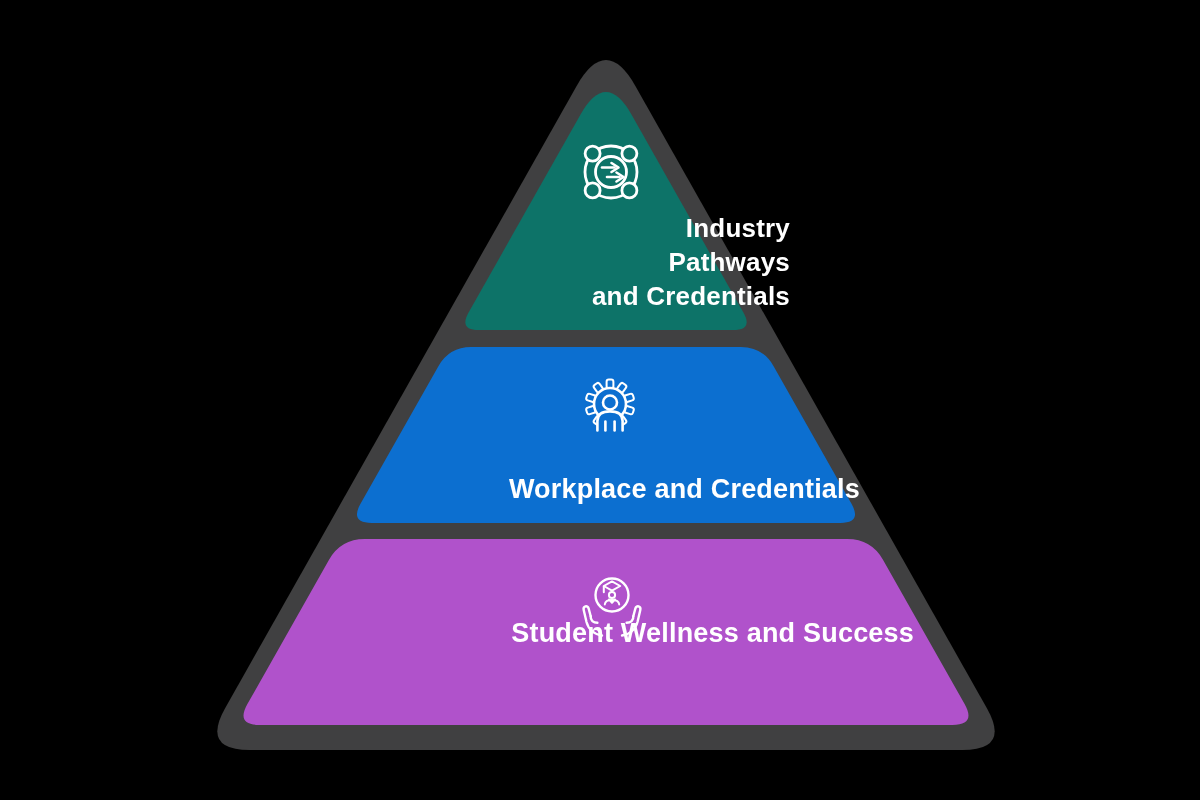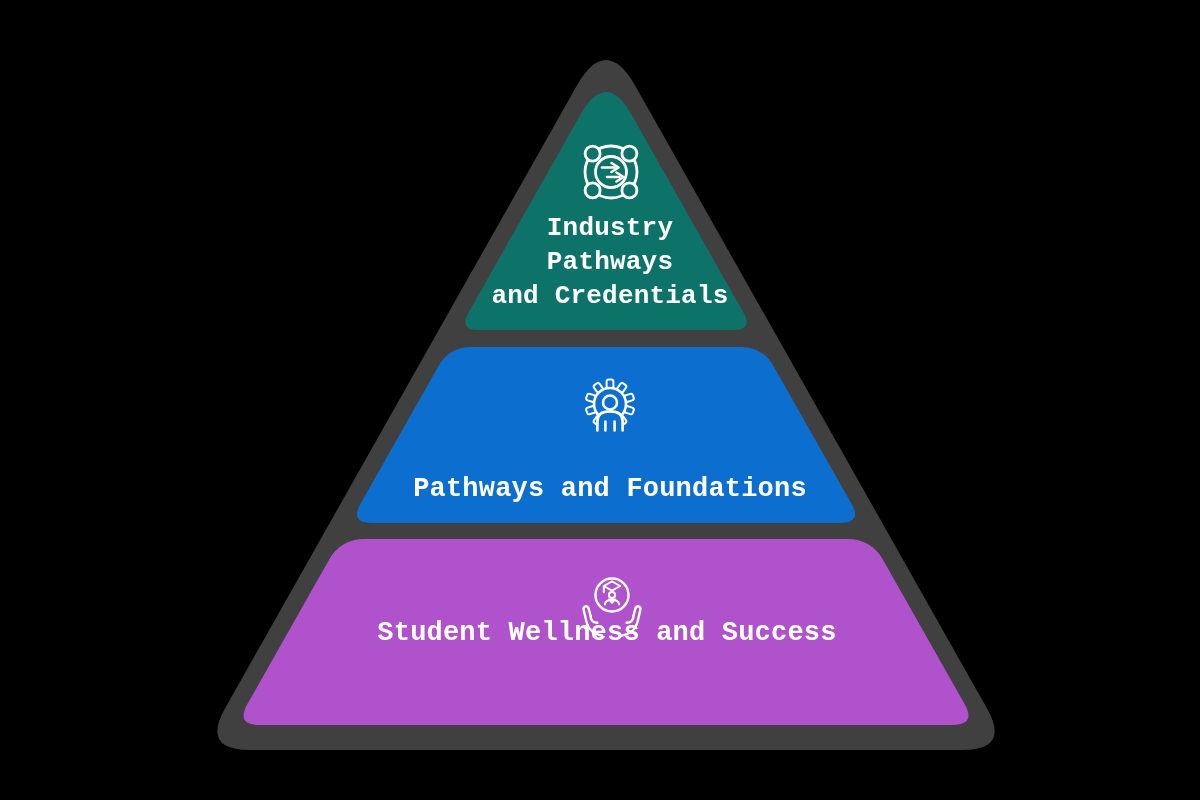--- a/index.html
+++ b/index.html
@@ -17,24 +17,23 @@
   }
   #pyramid-svg {
     position: absolute;
     left: 0;
     top: 0;
   }
   .tier-label {
     position: absolute;
     color: #FFFFFF;
     font-weight: bold;
-    text-align: center;
+    text-align: right;
     white-space: pre-line;
     letter-spacing: 0.2px;
-    font-family: Liberation Mono, monospace;
   }
   #label-top {
     left: 430px;
     top: 211px;
     width: 360px;
     font-size: 26px;
     line-height: 34px;
   }
   #label-middle {
     left: 360px;
@@ -129,17 +128,17 @@
                               C -29.2,-0.8 -24.4,-2.2 -23.4,1.4 L -21.3,9.2" fill="none"></path>
         <path class="sw24" d="M -21.3,9.2 C -21.8,13.4 -18.6,15.8 -14.6,15.8" fill="none"></path>
       </g>
     </g>
   </svg>
 
   <div id="label-top" class="tier-label">Industry
 Pathways
 and Credentials</div>
 
-  <div id="label-middle" class="tier-label">Pathways and Foundations</div>
+  <div id="label-middle" class="tier-label">Workplace and Credentials</div>
 
   <div id="label-bottom" class="tier-label">Student Wellness and Success</div>
 
 </div>
 
 </body></html>

